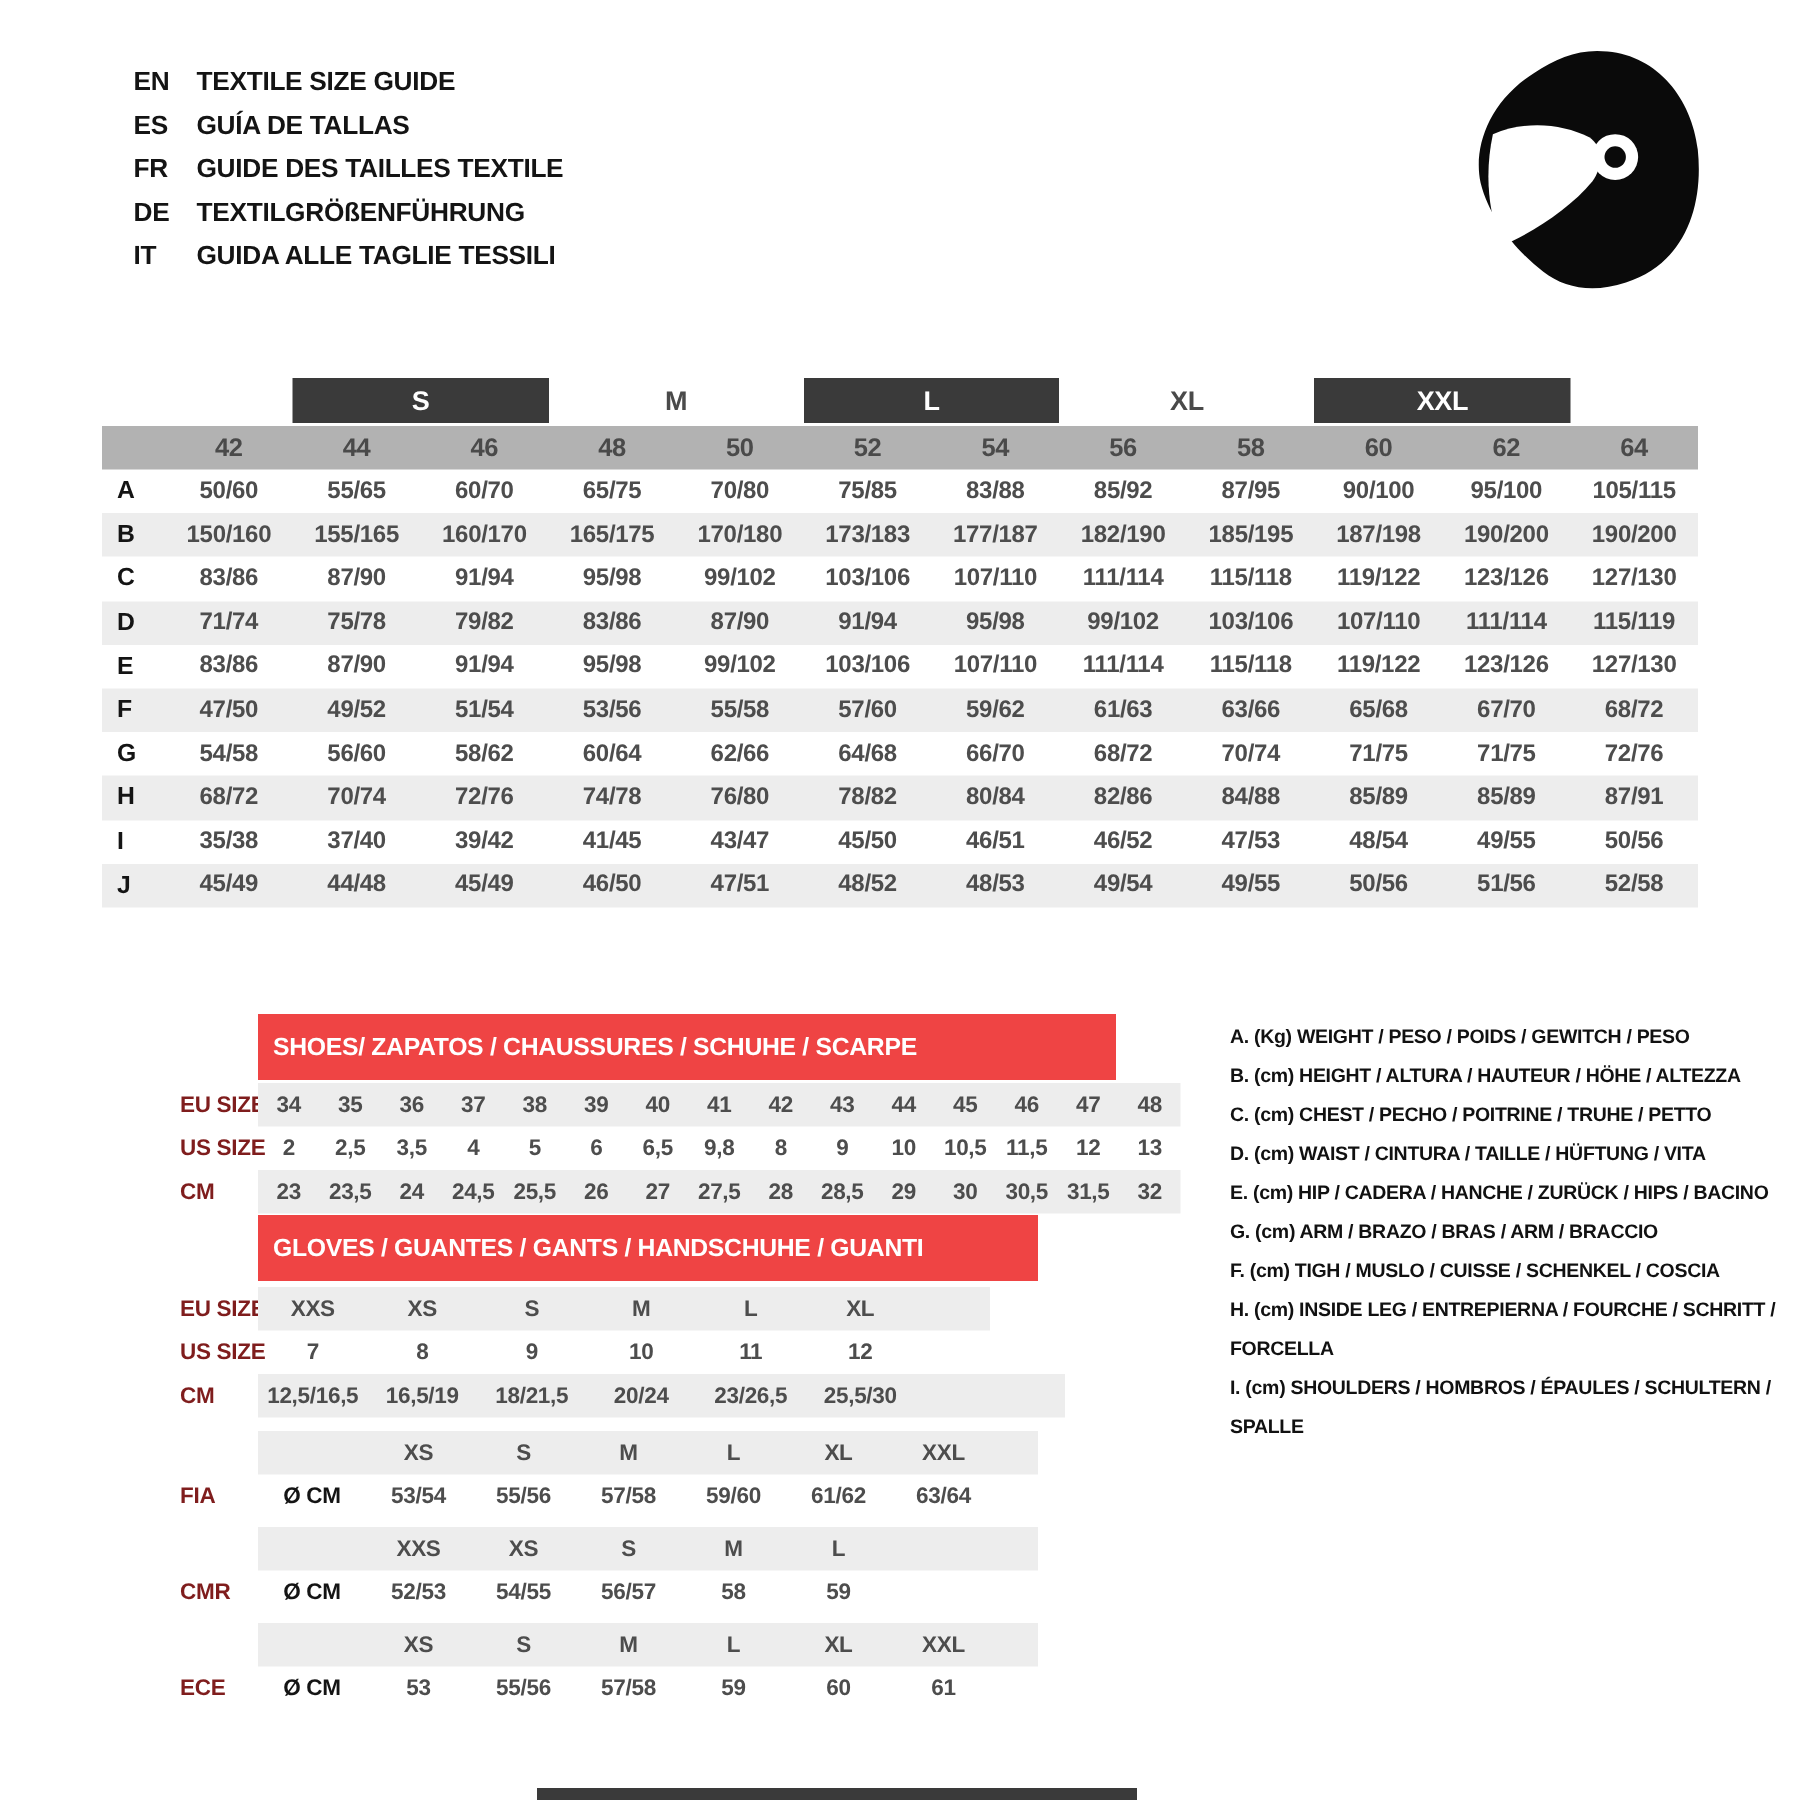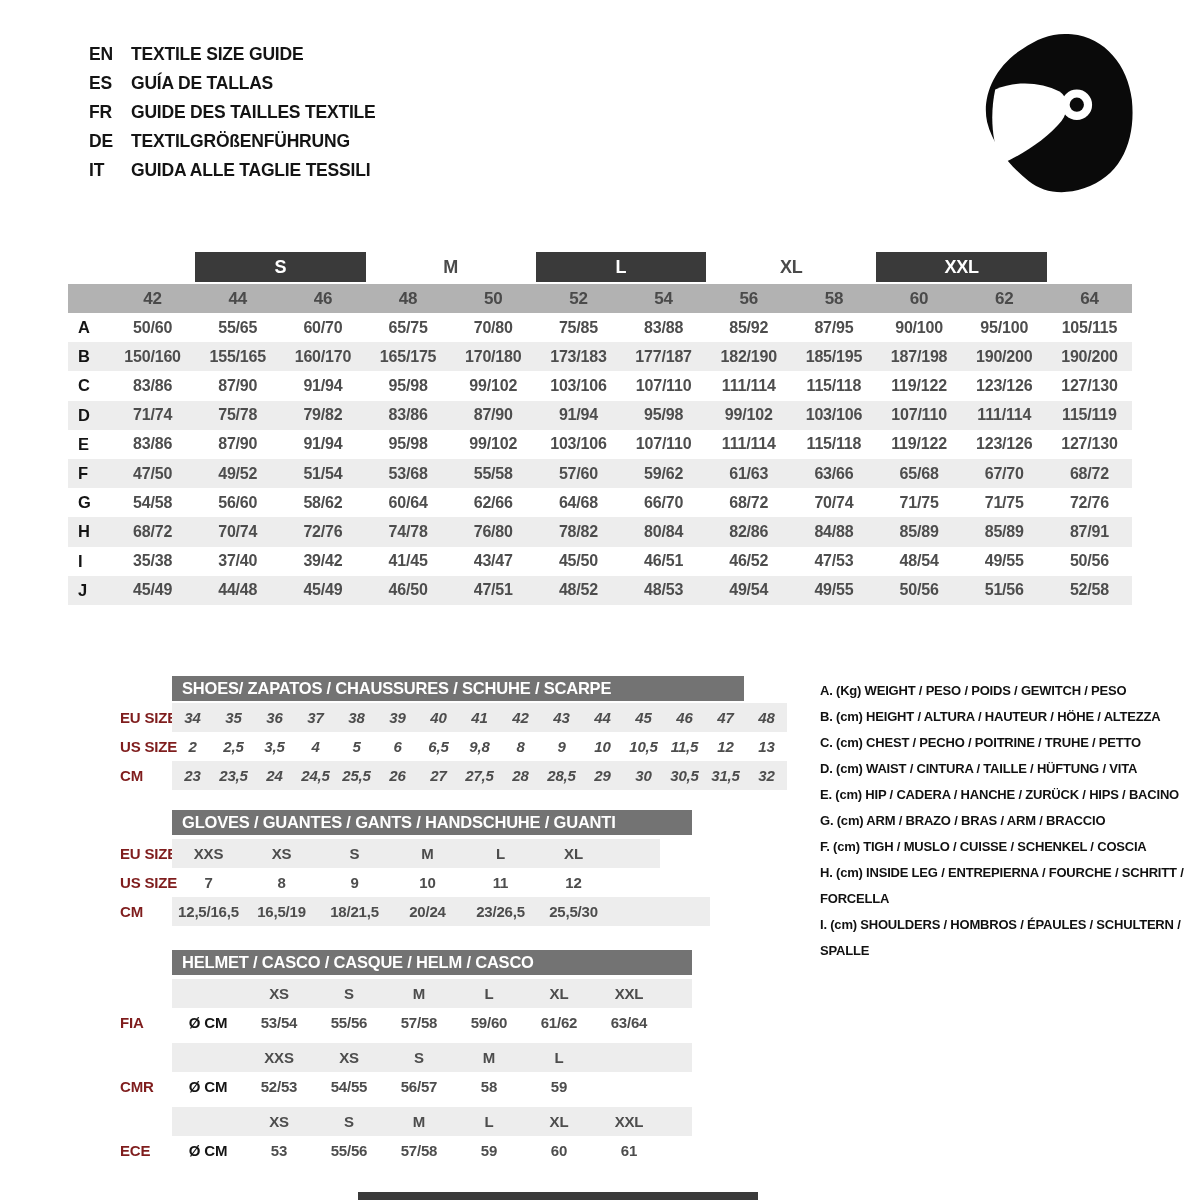--- a/index.html
+++ b/index.html
@@ -26,29 +26,29 @@
   .trow{height:29.2px;font-size:16px;color:#4d4d4d;}
   .trow.shaded{background:#ededed;}
   .trow .rl{justify-content:flex-start;padding-left:10px;color:#141414;font-size:16.5px;}
 
   
   .section{position:absolute;left:0;}
   .shoes-section{top:676px;} .gloves-section{top:810px;text-align:center;} .helmet-section{top:950px;}
   .sec-row{display:flex;}
   .bar-spacer,.sec-label{width:172px;box-sizing:border-box;}
   .sec-label{padding-left:120px;display:flex;align-items:center;font-size:15px;color:#7f1d1d;white-space:nowrap;}
-  .sec-bar{height:25px;background:#737373;color:#fff;display:flex;align-items:center;
+  .sec-bar{height:44px;background:#ef4444;color:#fff;display:flex;align-items:center;
            padding-left:10px;font-size:16.5px;box-sizing:border-box;}
   .bar-shoes{width:572px;} .bar-gloves{width:520px;} .bar-helmet{width:520px;}
   .gap2{height:2px;} .gap4{height:4px;} .gap6{height:6px;}
   .rowbg{height:29px;}
   .rowbg.shaded{background:#ededed;}
   .cells{display:grid;height:29px;align-items:center;justify-items:center;
          font-size:15px;color:#4d4d4d;white-space:nowrap;}
-  .cells-shoes{grid-template-columns:repeat(15,41px);width:615px;font-style:italic;}
+  .cells-shoes{grid-template-columns:repeat(15,41px);width:615px;}
   .rb-shoes{width:615px;}
   .cells-gloves{grid-template-columns:repeat(6,73px);width:438px;}
   .rb-gloves-a{width:488px;} .rb-gloves-b{width:538px;}
   .cells-helmet{grid-template-columns:72px repeat(6,70px);width:492px;}
   .rb-helmet{width:520px;}
   .cells .unit{color:#141414;justify-self:center;}
 
   
   .legend{position:absolute;left:820px;top:678px;width:402px;}
   .legend-item{font-size:13px;line-height:26px;color:#111;}
@@ -192,21 +192,21 @@
           <div>115/118</div>
           <div>119/122</div>
           <div>123/126</div>
           <div>127/130</div>
         </div>
         <div class="grid13 trow shaded">
           <div class="rl">F</div>
           <div>47/50</div>
           <div>49/52</div>
           <div>51/54</div>
-          <div>53/68</div>
+          <div>53/56</div>
           <div>55/58</div>
           <div>57/60</div>
           <div>59/62</div>
           <div>61/63</div>
           <div>63/66</div>
           <div>65/68</div>
           <div>67/70</div>
           <div>68/72</div>
         </div>
         <div class="grid13 trow">
@@ -391,24 +391,20 @@
               <div>20/24</div>
               <div>23/26,5</div>
               <div>25,5/30</div>
             </div>
           </div>
         </div>
       </div>
   </div>
 
   <div class="section helmet-section">
-    <div class="sec-row">
-      <div class="bar-spacer"></div>
-      <div class="sec-bar bar-helmet">HELMET / CASCO / CASQUE / HELM / CASCO</div>
-    </div>
     <div class="gap4"></div>
     <div>
         <div class="sec-row">
           <div class="sec-label"></div>
           <div class="rowbg rb-helmet shaded">
             <div class="cells cells-helmet">
               <div></div>
               <div>XS</div>
               <div>S</div>
               <div>M</div>

